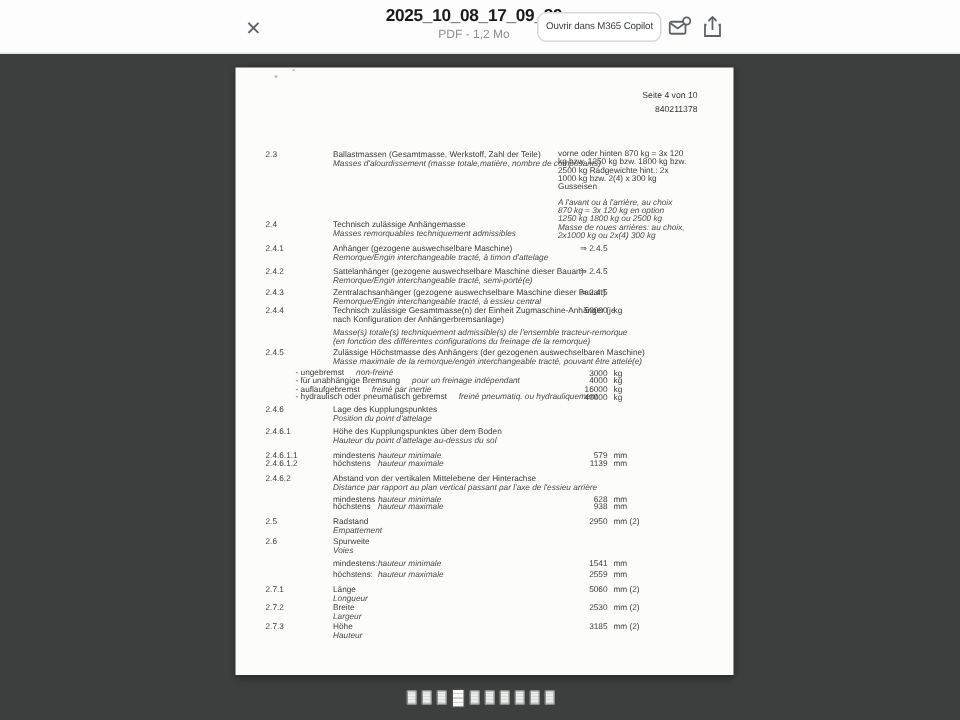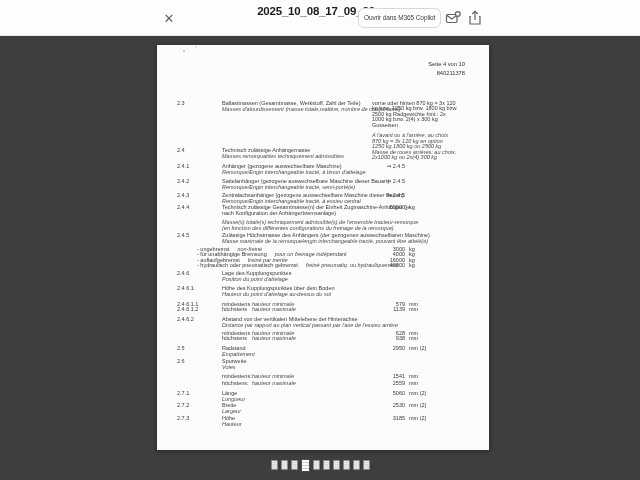--- a/index.html
+++ b/index.html
@@ -54,20 +54,21 @@
   .thumb.sel { width:9px; height:13px; border:1px solid #4a4a4a; background:#fbfbfa;
                background-image:repeating-linear-gradient(#fbfbfa 0 2px, #cfcfcd 2px 3px); }
 </style>
 </head>
 <body>
 
 <div class="topbar">
   <div class="close-btn">✕</div>
   <div class="title-wrap">
     <div class="doc-title">2025_10_08_17_09_39</div>
+    <div class="doc-sub">PDF - 1,2 Mo</div>
   </div>
   <button class="copilot-btn">Ouvrir dans M365 Copilot</button>
   <div class="hdr-icon" style="left:445px;">
     <svg viewBox="0 0 16 16" fill="none" stroke="#5f6368" stroke-width="1.2">
       <rect x="1.5" y="4.5" width="10.5" height="8" rx="1.2"></rect>
       <path d="M2 5.5 L6.8 9 L11.5 5.5"></path>
       <circle cx="12.8" cy="4" r="2.4" fill="#fdfdfd"></circle>
     </svg>
   </div>
   <div class="hdr-icon" style="left:467px;">

